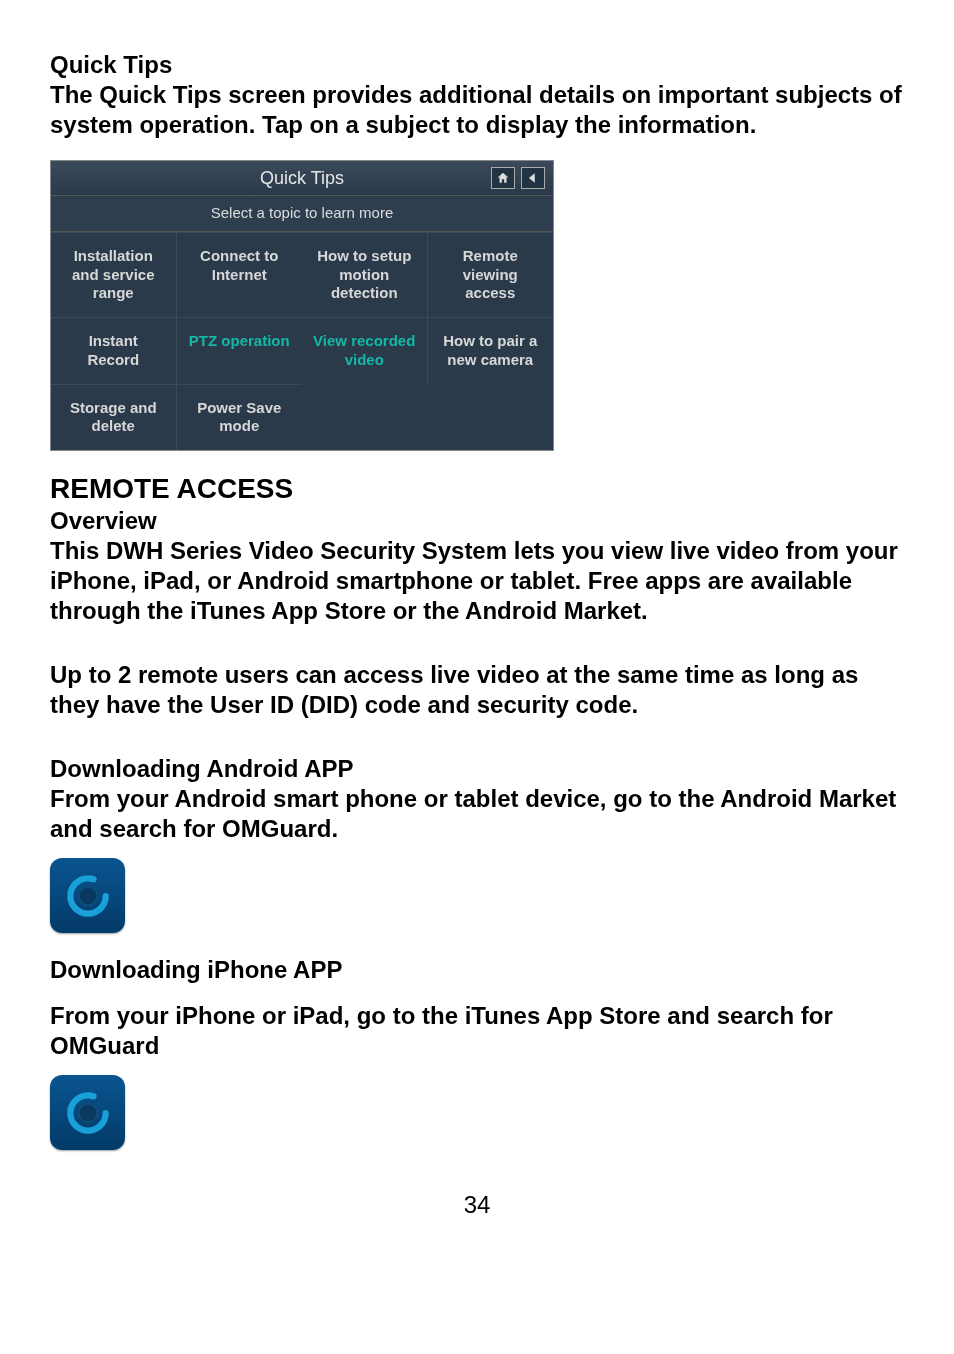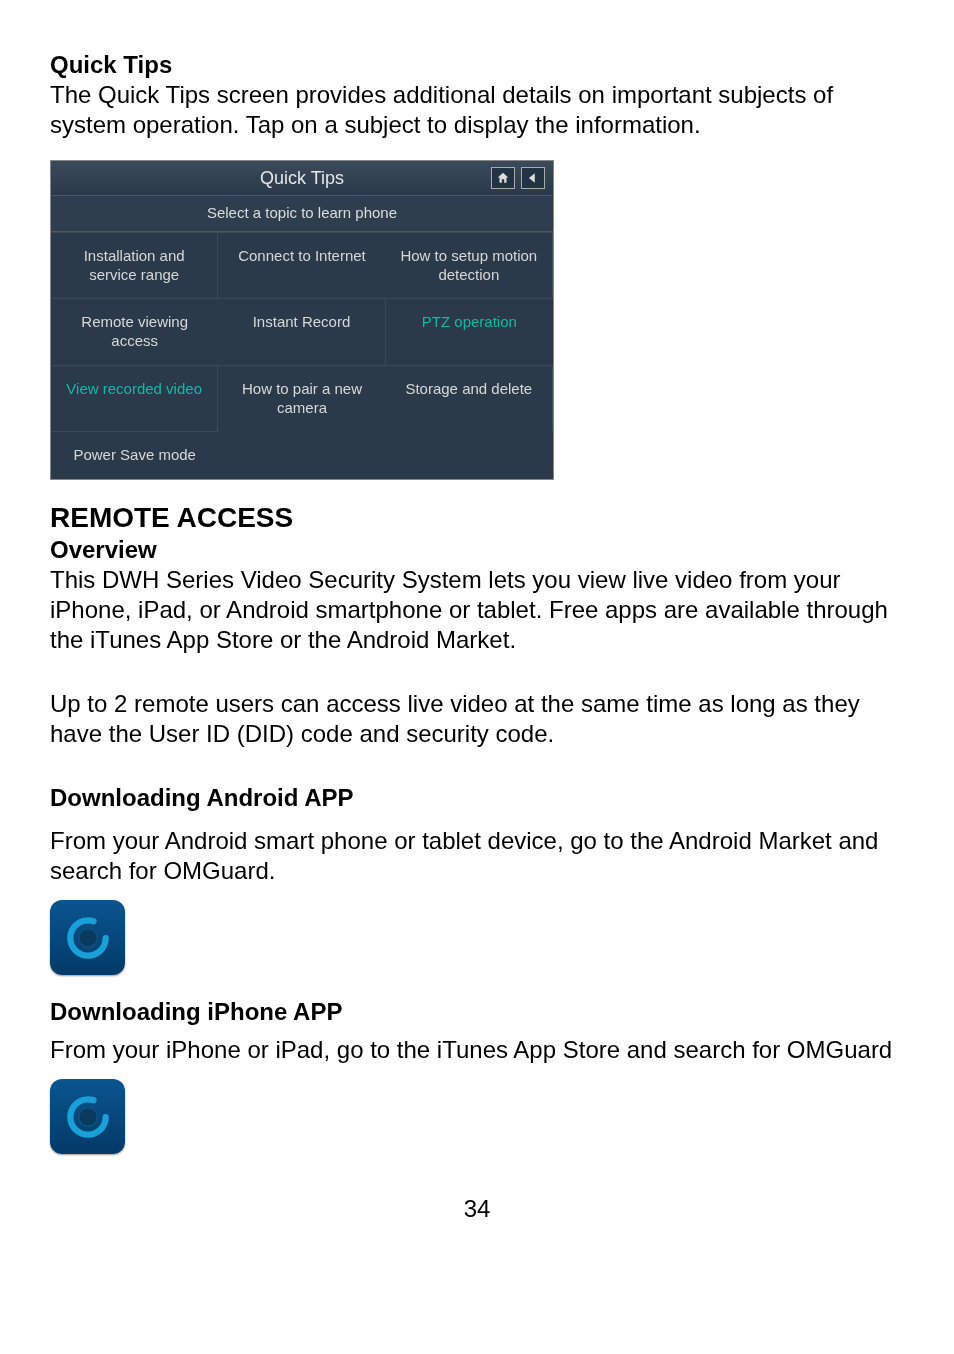--- a/index.html
+++ b/index.html
@@ -12,20 +12,21 @@
     line-height: 1.25;
   }
   .heading-bold {
     font-weight: bold;
     font-size: 24px;
     margin: 0;
   }
   .body-text {
     font-size: 24px;
     margin: 0 0 10px 0;
+    font-weight: bold;
   }
   .section-title {
     font-size: 28px;
     font-weight: bold;
     margin: 20px 0 0 0;
   }
   .sub-heading {
     font-size: 24px;
     font-weight: bold;
     margin: 0;
@@ -73,21 +74,22 @@
   .device-subtitle {
     text-align: center;
     color: #dcdcdc;
     font-size: 15px;
     padding: 8px 0;
     border-bottom: 1px solid #555;
     background: #2e3e4e;
   }
   .device-grid {
     display: grid;
-    grid-template-columns: 1fr 1fr 1fr;
+    grid-template-columns: 1fr 1fr 1fr 1fr;
+    font-weight: bold;
   }
   .device-cell {
     padding: 14px 10px;
     text-align: center;
     font-size: 15px;
     color: #d7d7d7;
     border-top: 1px solid #3a4a5a;
   }
   .device-cell:nth-child(odd) {
     border-right: 1px solid #3a4a5a;
@@ -129,21 +131,21 @@
             <path fill="#ddd" d="M12 3l9 8h-3v9h-4v-6h-4v6H6v-9H3z"></path>
           </svg>
       </span>
       <span class="tb-icon">
         <svg viewBox="0 0 24 24">
             <path fill="#ddd" d="M15 4l-10 8 10 8z"></path>
           </svg>
       </span>
     </div>
   </div>
-  <div class="device-subtitle">Select a topic to learn phone</div>
+  <div class="device-subtitle">Select a topic to learn more</div>
   <div class="device-grid">
     <div class="device-cell">Installation and service range</div>
     <div class="device-cell">Connect to Internet</div>
     <div class="device-cell">How to setup motion detection</div>
     <div class="device-cell">Remote viewing access</div>
     <div class="device-cell">Instant Record</div>
     <div class="device-cell orange">PTZ  operation</div>
     <div class="device-cell orange">View recorded video</div>
     <div class="device-cell">How to pair a new camera</div>
     <div class="device-cell">Storage and delete</div>
@@ -153,31 +155,31 @@
 
 <p class="section-title">REMOTE ACCESS</p>
 <p class="sub-heading">Overview</p>
 <p class="body-text">This DWH Series Video Security System lets you view live video from your iPhone, iPad, or Android smartphone or tablet. Free apps are available through the iTunes App Store or the Android Market.</p>
 <div class="spacer"></div>
 <p class="body-text">Up to 2 remote users can access live video at the same time as long as they have the User ID (DID) code and security code.</p>
 
 <div class="spacer"></div>
 
 <p class="sub-heading">Downloading Android APP</p>
-<p class="body-text" style="margin-top:13px">From your Android smart phone or tablet device, go to the Android Market and search for OMGuard.</p>
+<p class="body-text" style="margin-top:0">From your Android smart phone or tablet device, go to the Android Market and search for OMGuard.</p>
 
 <div class="app-icon">
   <svg viewBox="0 0 100 100">
     <circle cx="50" cy="50" r="34" fill="none" stroke="#1aa0d8" stroke-width="12" stroke-linecap="round" stroke-dasharray="170 60"></circle>
     <circle cx="50" cy="50" r="18" fill="#0a3a60" stroke="#0d4e7a" stroke-width="4"></circle>
   </svg>
 </div>
 
 <p class="sub-heading">Downloading iPhone APP</p>
-<p class="body-text" style="margin-top:8px">From your iPhone or iPad, go to the iTunes App Store and search for OMGuard</p>
+<p class="body-text" style="margin-top:16px">From your iPhone or iPad, go to the iTunes App Store and search for OMGuard</p>
 
 <div class="app-icon">
   <svg viewBox="0 0 100 100">
     <circle cx="50" cy="50" r="34" fill="none" stroke="#1aa0d8" stroke-width="12" stroke-linecap="round" stroke-dasharray="170 60"></circle>
     <circle cx="50" cy="50" r="18" fill="#0a3a60" stroke="#0d4e7a" stroke-width="4"></circle>
   </svg>
 </div>
 
 <div class="page-num">34</div>
 

